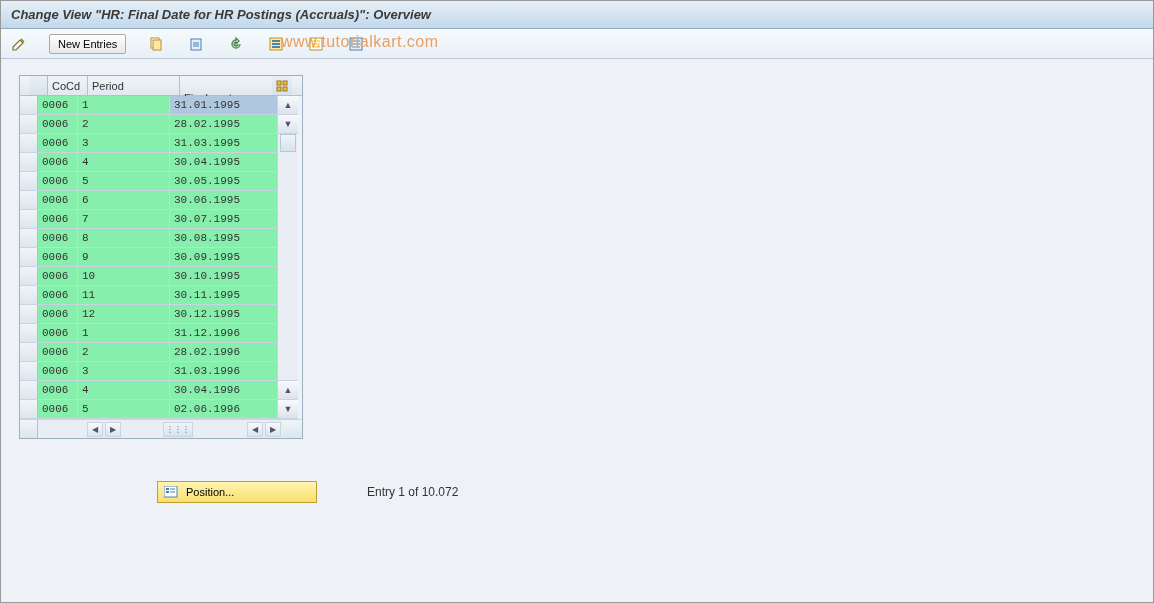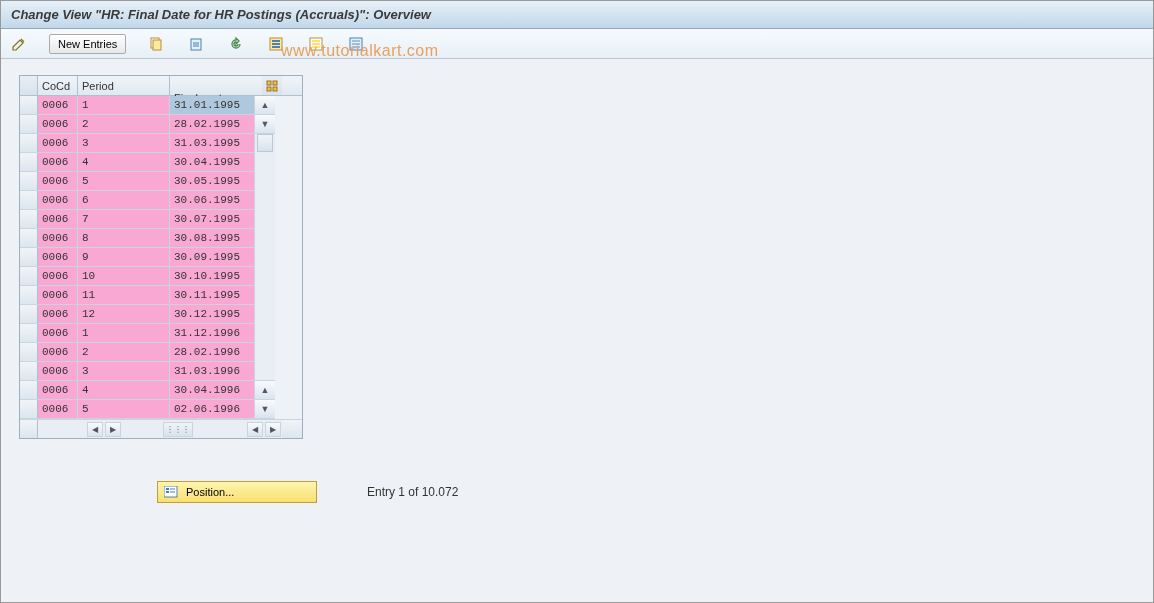--- a/index.html
+++ b/index.html
@@ -51,21 +51,21 @@
       border-radius: 2px;
       padding: 2px 8px;
       font-size: 11px;
       cursor: pointer;
       height: 20px;
       line-height: 14px;
     }
     .watermark {
       position: absolute;
       left: 280px;
-      top: 13px;
+      top: 4px;
       font-size: 16px;
       color: #e8a060;
       font-family: Arial, sans-serif;
       letter-spacing: 0.5px;
       font-weight: 500;
     }
     .content {
       padding: 16px 0 0 18px;
       background: #eef2f6;
       height: calc(100% - 58px);
@@ -74,20 +74,21 @@
       border: 1px solid #9db0c0;
       background: #eef2f6;
       width: 284px;
       position: relative;
     }
     .table-header-row {
       display: flex;
       background: linear-gradient(to bottom, #f0f4f8, #e0e8f0);
       border-bottom: 1px solid #b0c0d0;
       height: 20px;
+      justify-content: center;
     }
     .th {
       border-right: 1px solid #b0c0d0;
       padding: 2px 4px;
       font-size: 11px;
       color: #333;
       display: flex;
       align-items: center;
     }
     .th-sel { width: 18px; background: linear-gradient(to bottom, #e8eef4, #d8e2ec); }
@@ -108,27 +109,27 @@
       width: 18px;
       background: linear-gradient(to bottom, #f0f4f8, #dce6ee);
       border-right: 1px solid #b0c0d0;
     }
     .cell {
       border-right: 1px solid #c8d4e0;
       padding: 2px 4px;
       font-size: 11px;
       font-family: 'Courier New', monospace;
       color: #333;
-      background: #f9a8d4;
+      background: #86efac;
       display: flex;
       align-items: center;
     }
     .cell-cocd { width: 40px; }
     .cell-period { width: 92px; }
-    .cell-final { width: 85px; }
+    .cell-final { width: 108px; }
     .cell-final.highlighted { background: #b0c8dd; }
     .vscroll {
       width: 20px;
       display: flex;
       flex-direction: column;
     }
     .scroll-btn {
       width: 20px;
       height: 19px;
       background: linear-gradient(to bottom, #f8fafc, #dae4ee);

